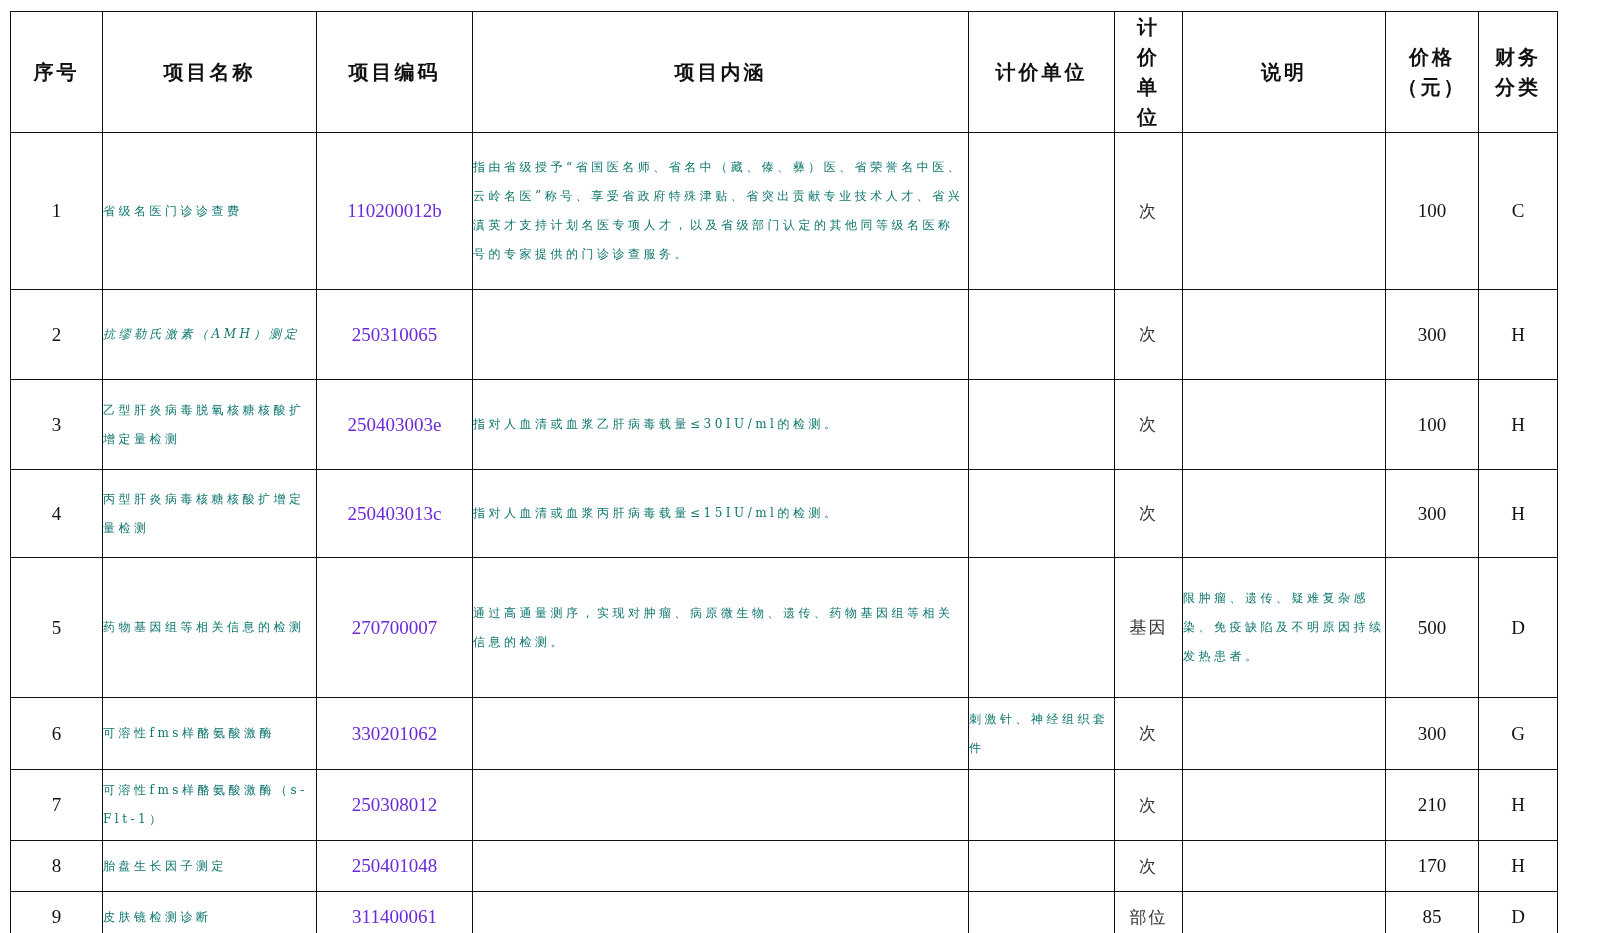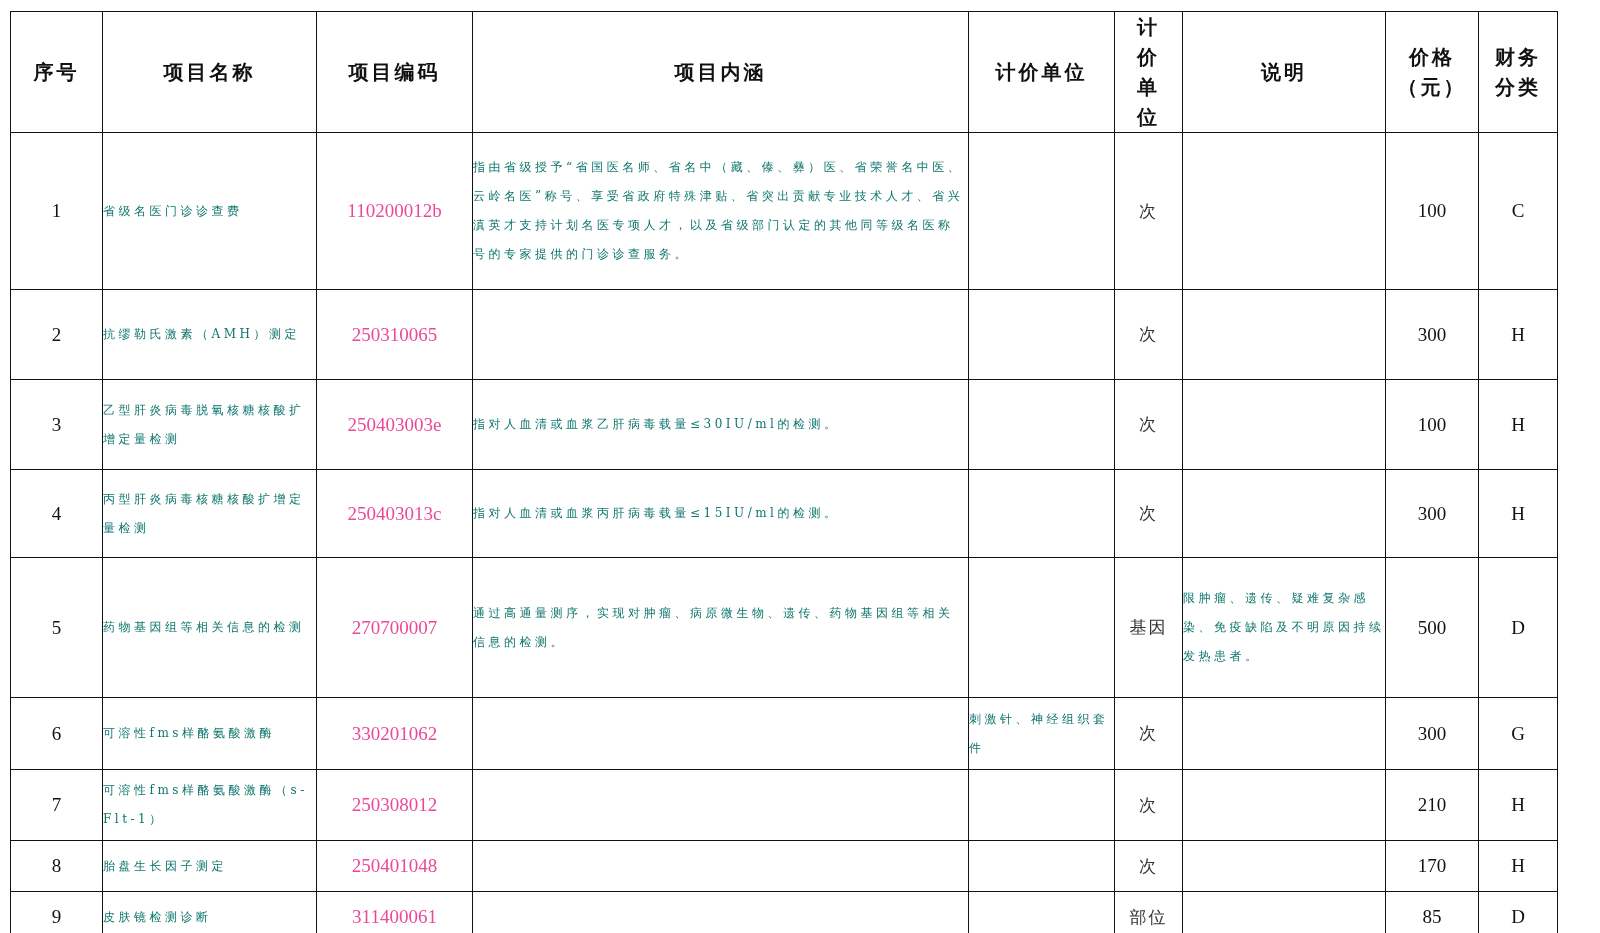--- a/index.html
+++ b/index.html
@@ -16,21 +16,21 @@
     vertical-align: middle;
   }
   th {
     font-family: "DejaVu Sans", "Liberation Sans", sans-serif;
     font-weight: bold; font-size: 20px; letter-spacing: 3px;
     text-align: center; line-height: 30px; color: #111;
   }
   td.num { text-align: center; font-family: "Liberation Serif", serif; font-size: 19px; color: #111; }
   td.text { text-align: left; padding: 0 5px 0 6px; font-size: 12px; letter-spacing: 3.5px; line-height: 29px; color: #0f766e; }
   td.center-cn { text-align: center; font-size: 17px; color: #333; letter-spacing: 2px; }
-  td.code { text-align: center; font-family: "Liberation Serif", serif; font-size: 19px; color: #ec4899; }
+  td.code { text-align: center; font-family: "Liberation Serif", serif; font-size: 19px; color: #6d28d9; }
   tr.head { height: 82px; }
 </style>
 </head>
 <body>
 
 <table class="price-table">
   <colgroup>
     <col style="width:92px">
     <col style="width:214px">
     <col style="width:156px">
@@ -61,21 +61,21 @@
       <td class="code">110200012b</td>
       <td class="text">指由省级授予“省国医名师、省名中（藏、傣、彝）医、省荣誉名中医、云岭名医”称号、享受省政府特殊津贴、省突出贡献专业技术人才、省兴滇英才支持计划名医专项人才，以及省级部门认定的其他同等级名医称号的专家提供的门诊诊查服务。</td>
       <td class="text"></td>
       <td class="center-cn">次</td>
       <td class="text"></td>
       <td class="num">100</td>
       <td class="num">C</td>
     </tr>
     <tr style="height:90px">
       <td class="num">2</td>
-      <td class="text" style="text-align:justify;text-align-last:left;">抗缪勒氏激素（AMH）测定</td>
+      <td class="text" style="text-align:justify;text-align-last:left;font-style:italic;">抗缪勒氏激素（AMH）测定</td>
       <td class="code">250310065</td>
       <td class="text"></td>
       <td class="text"></td>
       <td class="center-cn">次</td>
       <td class="text"></td>
       <td class="num">300</td>
       <td class="num">H</td>
     </tr>
     <tr style="height:90px">
       <td class="num">3</td>

